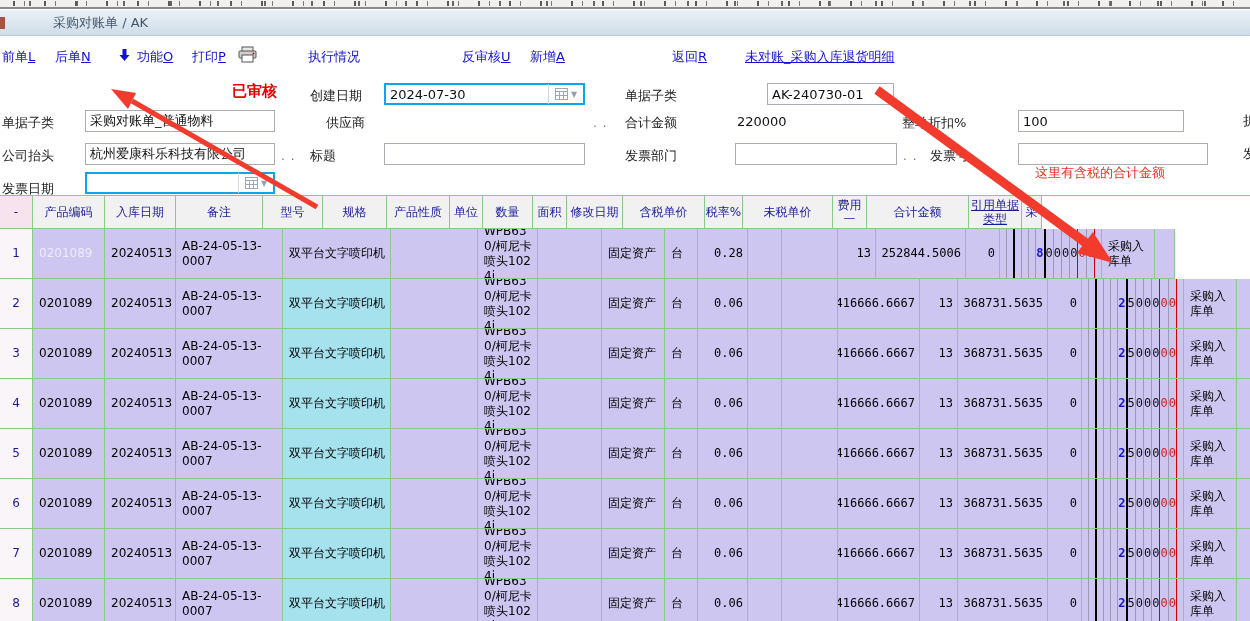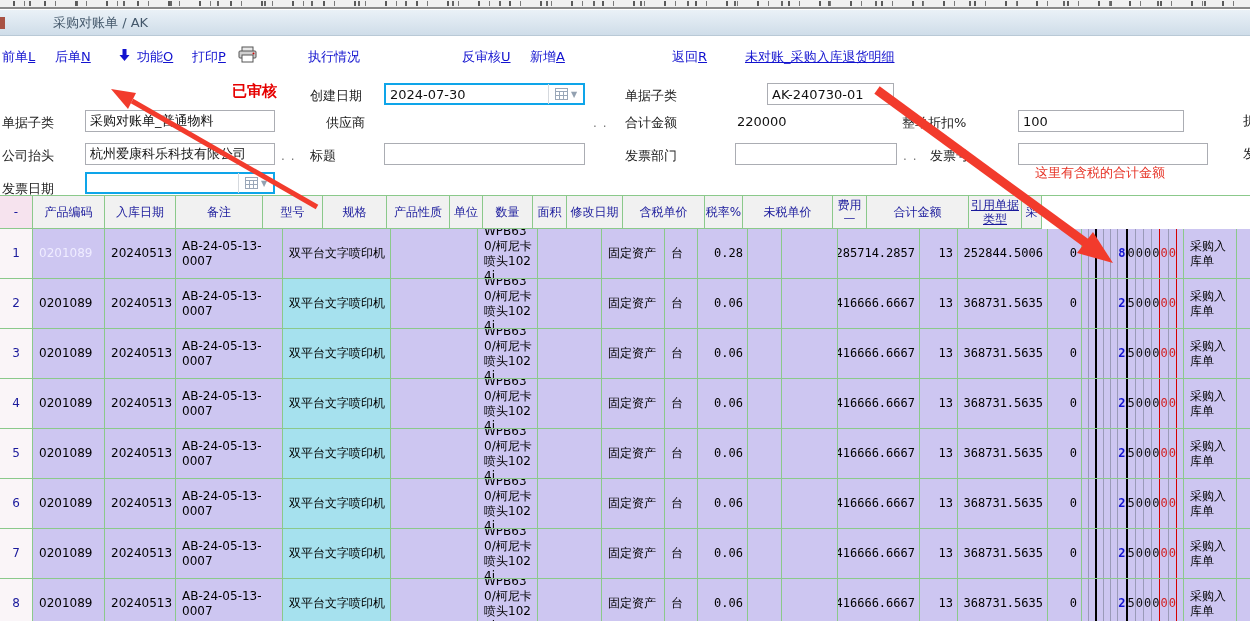--- a/index.html
+++ b/index.html
@@ -184,21 +184,20 @@
         <div class="g-cell b-cell c-left" style="width: 107px;">AB-24-05-13-0007</div>
         <div class="g-cell b-cell c-left" style="width: 108px;">双平台文字喷印机</div>
         <div class="g-cell b-cell c-left" style="width: 87px;"></div>
         <div class="g-cell b-cell c-left c-wrap" style="width: 60px;">WPB630/柯尼卡喷头1024i</div>
         <div class="g-cell b-cell c-left" style="width: 64px;"></div>
         <div class="g-cell b-cell c-left" style="width: 63px;">固定资产</div>
         <div class="g-cell b-cell c-left" style="width: 33px;">台</div>
         <div class="g-cell b-cell c-right" style="width: 50px;">0.28</div>
         <div class="g-cell b-cell c-right" style="width: 34px;"></div>
         <div class="g-cell b-cell c-left" style="width: 56px;"></div>
-        <div class="g-cell b-cell c-right" style="width: 82px;">285714.2857</div>
         <div class="g-cell b-cell c-right" style="width: 38px;">13</div>
         <div class="g-cell b-cell c-right" style="width: 90px;">252844.5006</div>
         <div class="g-cell b-cell c-right" style="width: 34px;">0</div>
         <div class="g-cell b-cell c-amount" style="width: 102px;">
           <div class="slot"></div>
           <div class="slot bl-gy"></div>
           <div class="slot bl-bk"></div>
           <div class="slot bl-gy"></div>
           <div class="slot bl-gy"></div>
           <div class="slot bl-gy dblue">8</div>

